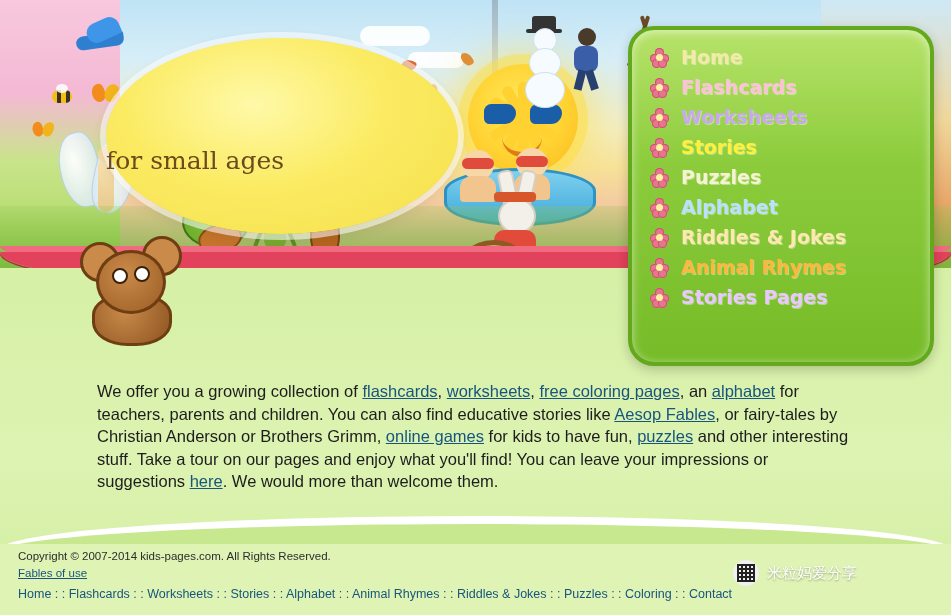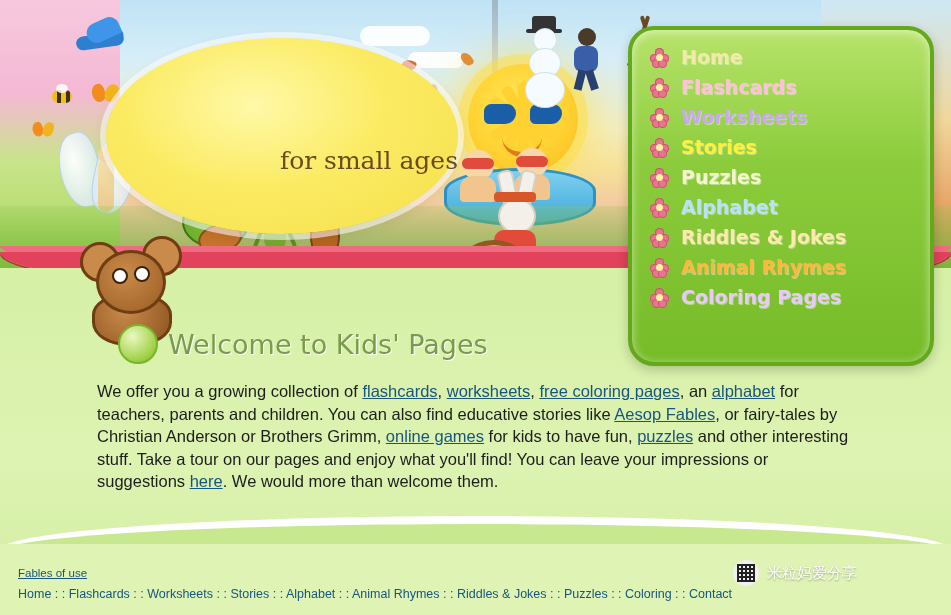--- a/index.html
+++ b/index.html
@@ -406,21 +406,21 @@
   .logo-title .c5 { color: #e08a1a; }
   .logo-title .c6 { color: #2f8f3a; }
   .logo-title .c7 { color: #8a3fb5; }
   .logo-title .c8 { color: #2f6fc4; }
   .logo-title .c9 { color: #d93f8f; }
   .logo-title .c10 { color: #2f8f3a; }
   .logo-sub {
     position: absolute;
     left: 0; top: 108px;
     width: 100%;
-    text-align: right;
+    text-align: left;
     font-size: 25px;
     color: #6b4a1d;
     font-family: "DejaVu Serif", serif;
   }
 
   
   .wave {
     position: absolute;
     left: 0; top: 252px;
     width: 951px; height: 44px;
@@ -839,46 +839,43 @@
     </div>
     <div class="nav-item">
       <span class="flower">
           <i></i>
           <i></i>
           <i></i>
           <i></i>
           <i></i>
           <b></b>
         </span>
-      <span class="nav-label" style="color:#e9c8ff">Coloring Pages</span>
+      <span class="nav-label" style="color:#e9c8ff">Stories Pages</span>
     </div>
   </div>
 
   <div class="mouse">
     <div class="mear" style="left:4px;top:6px;"></div>
     <div class="mear" style="left:66px;top:0px;"></div>
     <div class="mbody"></div>
     <div class="mh"></div>
     <div class="eye" style="left:36px;top:32px;"></div>
     <div class="eye" style="left:58px;top:30px;"></div>
   </div>
 
-  <div class="welcome-row">
-    <div class="welcome-bullet"></div>
-    <div class="welcome-text">Welcome to Kids' Pages</div>
-  </div>
 
   <div class="para">
     <span>We offer you a growing collection of </span><a href="#">flashcards</a><span>, </span><a href="#">worksheets</a><span>, </span><a href="#">free coloring pages</a><span>, an </span><a href="#">alphabet</a><span> for teachers, parents and children. You can also find educative stories like </span><a href="#">Aesop Fables</a><span>, or fairy-tales by Christian Anderson or Brothers Grimm, </span><a href="#">online games</a><span> for kids to have fun, </span><a href="#">puzzles</a><span> and other interesting stuff. Take a tour on our pages and enjoy what you'll find! You can leave your impressions or suggestions </span><a href="#">here</a><span>. We would more than welcome them.</span>
   </div>
 
   <div class="footer-wave"></div>
   <div class="footer-wave2"></div>
   <div class="footer"></div>
 
+  <div class="copyright">Copyright © 2007-2014 kids-pages.com. All Rights Reserved.</div>
   <a class="terms" href="#">Fables of use</a>
 
   <div class="footer-nav">
     <a href="#">Home</a><span class="footer-sep"> : : </span><a href="#">Flashcards</a><span class="footer-sep"> : : </span><a href="#">Worksheets</a><span class="footer-sep"> : : </span><a href="#">Stories</a><span class="footer-sep"> : : </span><a href="#">Alphabet</a><span class="footer-sep"> : : </span><a href="#">Animal Rhymes</a><span class="footer-sep"> : : </span><a href="#">Riddles &amp; Jokes</a><span class="footer-sep"> : : </span><a href="#">Puzzles</a><span class="footer-sep"> : : </span><a href="#">Coloring</a><span class="footer-sep"> : : </span><a href="#">Contact</a>
   </div>
 
   <div class="wm-badge">
     <span class="wm-qr"></span>
     <span>米粒妈爱分享</span>
   </div>

